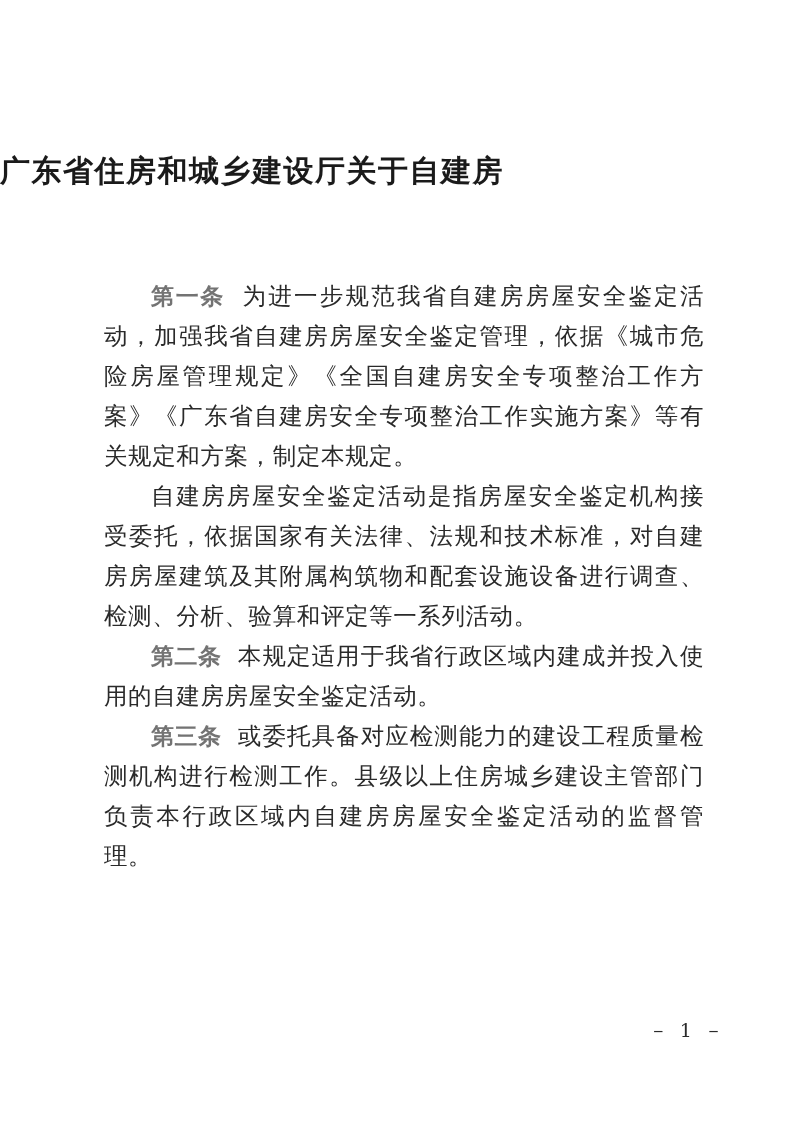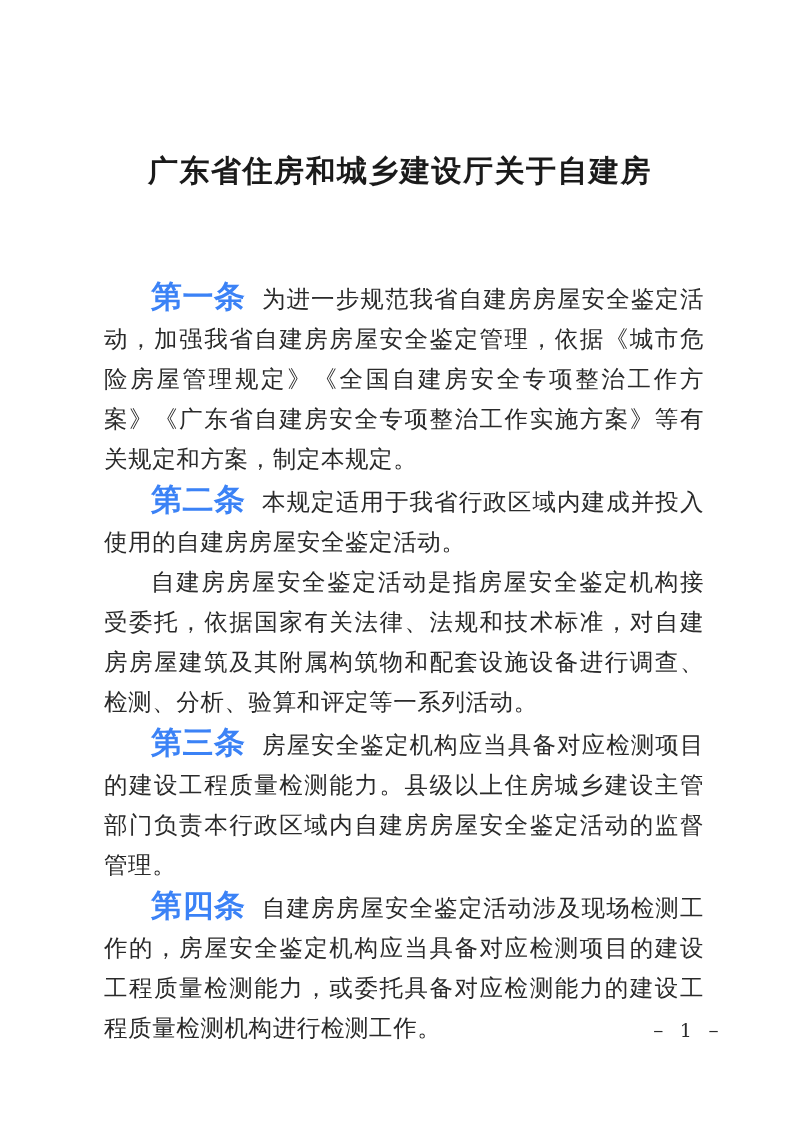--- a/index.html
+++ b/index.html
@@ -23,21 +23,21 @@
     box-sizing: border-box;
     overflow: hidden;
   }
 
   
   .doc-title {
     position: absolute;
     left: 0;
     top: 148px;
     width: 800px;
-    text-align: center;
+    text-align: left;
   }
   .doc-title .title-line {
     display: block;
     font-family: "DejaVu Serif", "Liberation Serif", serif;
     font-weight: bold;
     font-size: 30px;
     line-height: 45px;
     letter-spacing: 1.5px;
     color: #1a1a1a;
     white-space: nowrap;
@@ -60,23 +60,23 @@
     text-justify: inter-character;
     text-indent: 47px;
     margin: 0;
     letter-spacing: 0.6px;
     font-weight: 400;
   }
 
   .para .art-no {
     font-family: "DejaVu Sans", "Liberation Sans", sans-serif;
     font-weight: bold;
-    color: #3b82f6;
+    color: #737373;
     letter-spacing: 0px;
-    font-size: 31px;
+    font-size: 23px;
   }
   .para .art-gap {
     display: inline-block;
     width: 16px;
   }
 
   
   .page-number {
     position: absolute;
     left: 0;
@@ -98,33 +98,30 @@
     <span class="title-line">广东省住房和城乡建设厅关于自建房</span>
   </div>
 
   <div class="body-block">
 
     <p class="para">
       <span class="art-no">第一条</span><span class="art-gap"></span><span>为进一步规范我省自建房房屋安全鉴定活动，加强我省自建房房屋安全鉴定管理，依据《城市危险房屋管理规定》《全国自建房安全专项整治工作方案》《广东省自建房安全专项整治工作实施方案》等有关规定和方案，制定本规定。</span>
     </p>
 
     <p class="para">
+      <span>自建房房屋安全鉴定活动是指房屋安全鉴定机构接受委托，依据国家有关法律、法规和技术标准，对自建房房屋建筑及其附属构筑物和配套设施设备进行调查、检测、分析、验算和评定等一系列活动。</span>
+    </p>
+
+    <p class="para">
       <span class="art-no">第二条</span><span class="art-gap"></span><span>本规定适用于我省行政区域内建成并投入使用的自建房房屋安全鉴定活动。</span>
     </p>
 
     <p class="para">
-      <span>自建房房屋安全鉴定活动是指房屋安全鉴定机构接受委托，依据国家有关法律、法规和技术标准，对自建房房屋建筑及其附属构筑物和配套设施设备进行调查、检测、分析、验算和评定等一系列活动。</span>
+      <span class="art-no">第三条</span><span class="art-gap"></span><span>或委托具备对应检测能力的建设工程质量检测机构进行检测工作。县级以上住房城乡建设主管部门负责本行政区域内自建房房屋安全鉴定活动的监督管理。</span>
     </p>
 
-    <p class="para">
-      <span class="art-no">第三条</span><span class="art-gap"></span><span>房屋安全鉴定机构应当具备对应检测项目的建设工程质量检测能力。县级以上住房城乡建设主管部门负责本行政区域内自建房房屋安全鉴定活动的监督管理。</span>
-    </p>
-
-    <p class="para">
-      <span class="art-no">第四条</span><span class="art-gap"></span><span>自建房房屋安全鉴定活动涉及现场检测工作的，房屋安全鉴定机构应当具备对应检测项目的建设工程质量检测能力，或委托具备对应检测能力的建设工程质量检测机构进行检测工作。</span>
-    </p>
 
 
   </div>
 
   <div class="page-number">－ 1 －</div>
 
 </div>
 
 </body></html>

